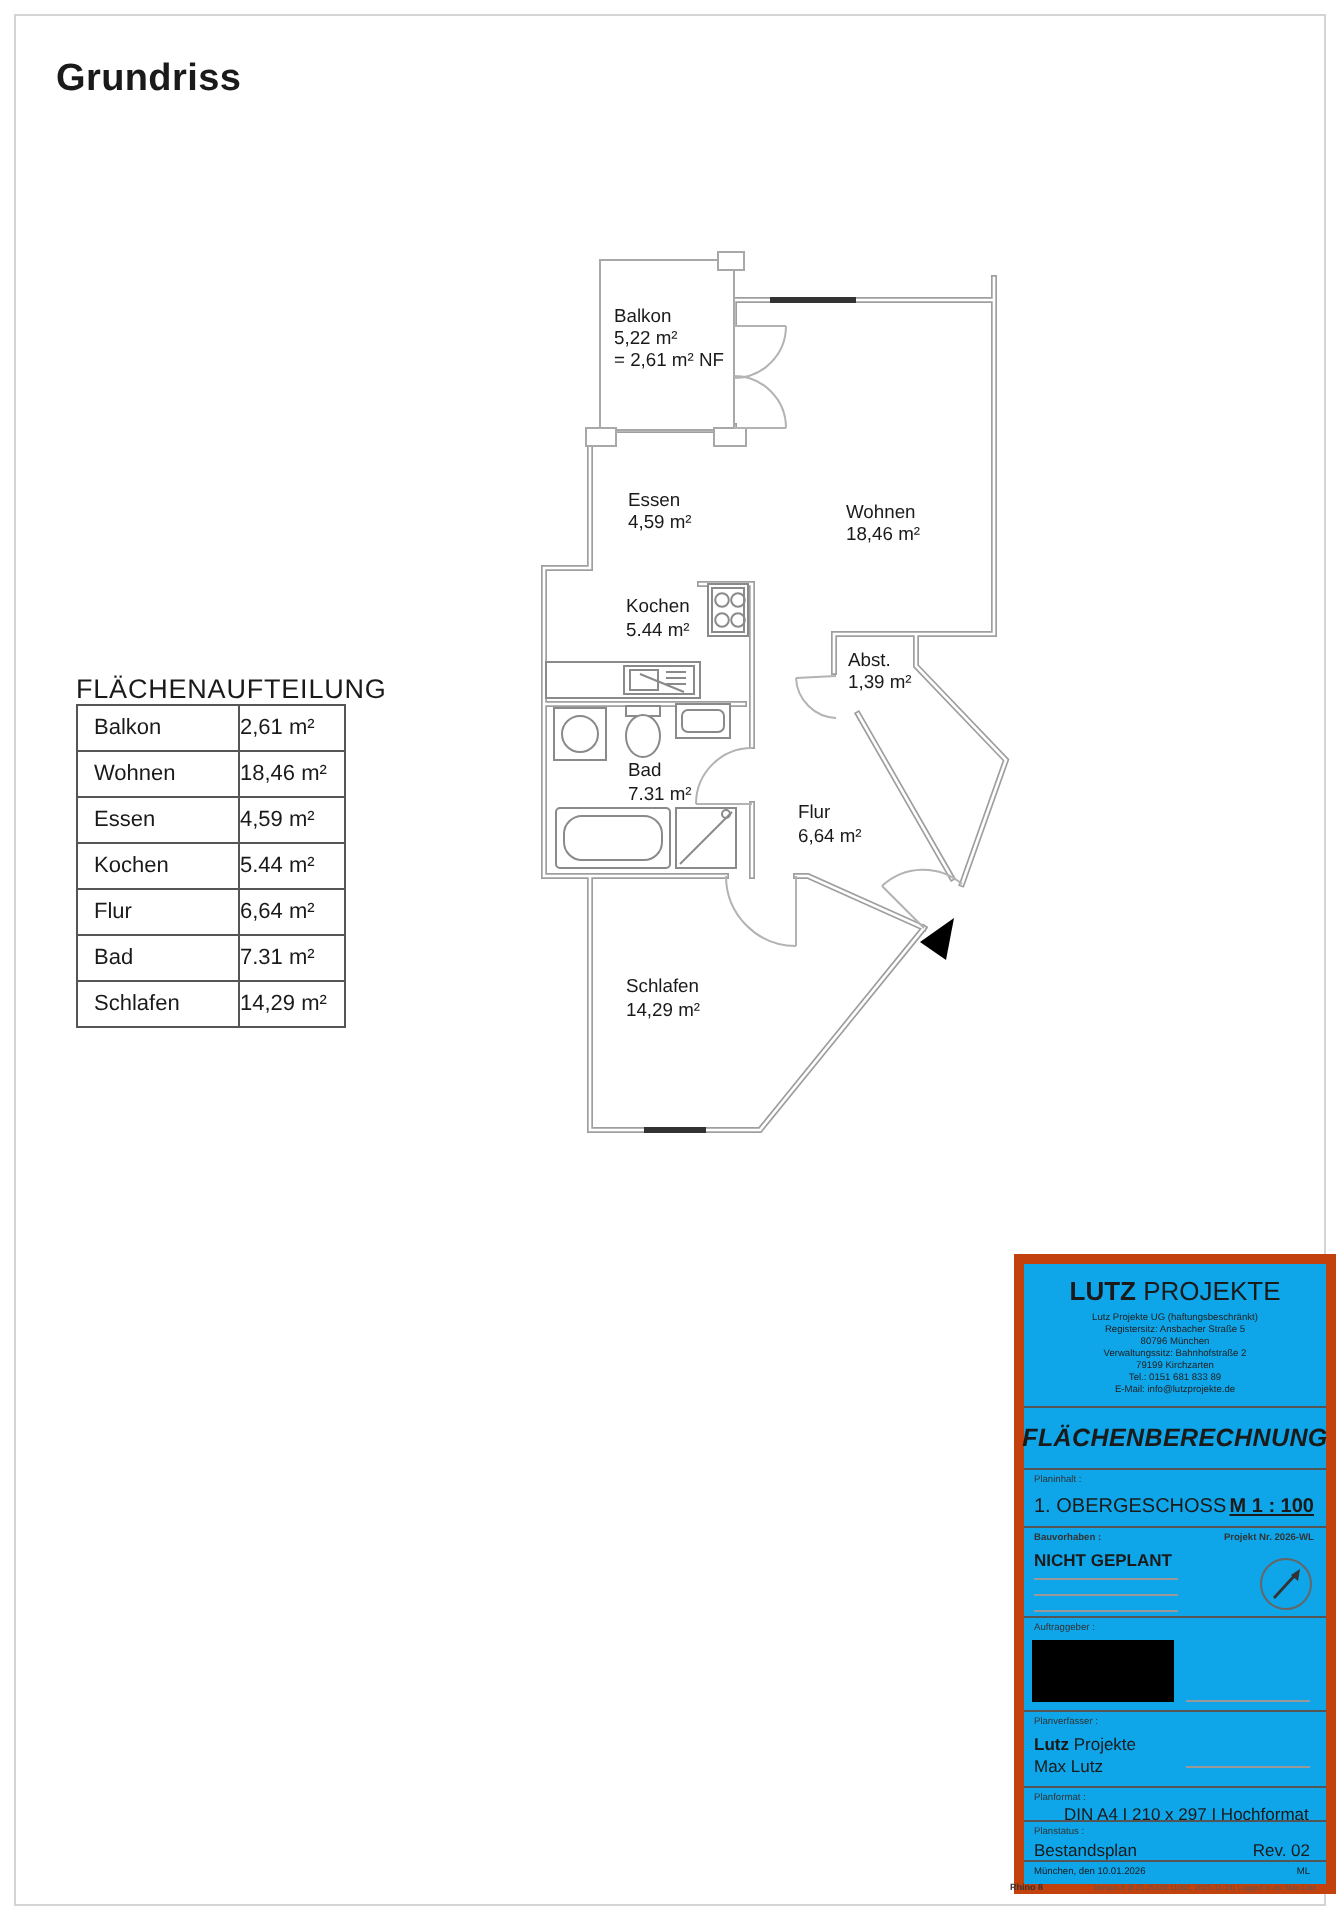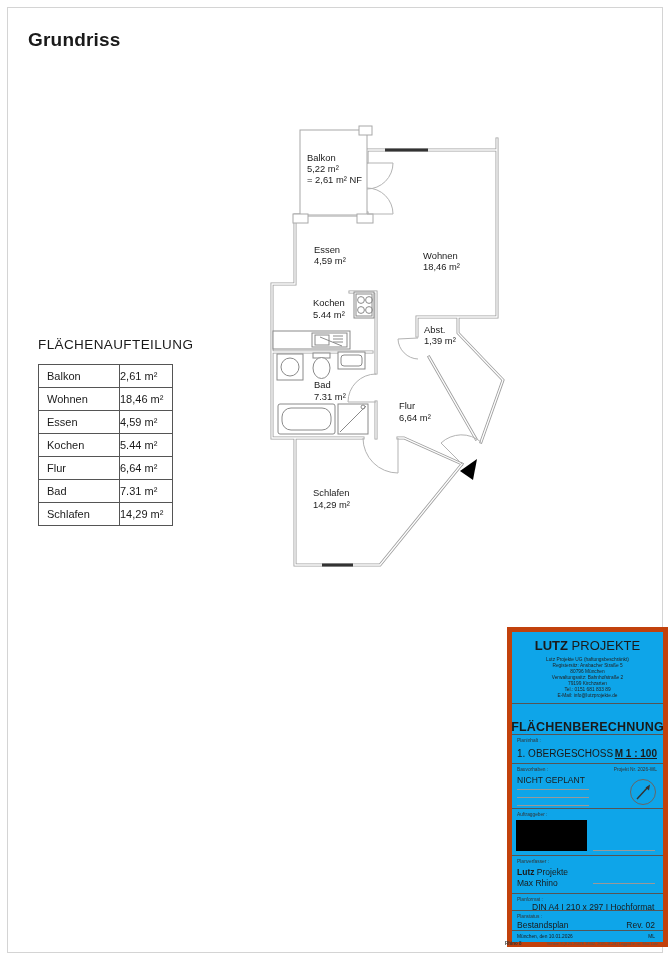--- a/index.html
+++ b/index.html
@@ -6,44 +6,44 @@
   .page{position:relative;width:670px;height:960px;background:#fff;overflow:hidden;
         font-family:"Liberation Sans","DejaVu Sans",sans-serif;color:#1a1a1a;}
   .frame{position:absolute;left:7px;top:7px;right:7px;bottom:7px;border:1px solid #d4d4d4;pointer-events:none;}
   .doc-title{position:absolute;left:28px;top:16px;font-size:19px;font-weight:bold;letter-spacing:.2px;}
 
   
   .plan{position:absolute;left:250px;top:105px;}
 
   
   .table-wrap{position:absolute;left:38px;top:337px;width:135px;}
-  .table-heading{font-size:13.5px;letter-spacing:.4px;margin-bottom:12px;white-space:nowrap;}
+  .table-heading{font-size:13.5px;letter-spacing:.4px;margin-bottom:0;white-space:nowrap;}
   table.areas{border-collapse:collapse;width:135px;border:1.2px solid #555;table-layout:fixed;}
   table.areas td{font-size:11px;height:22px;padding:0;border-top:1px solid #555;vertical-align:middle;}
   table.areas tr:first-child td{border-top:none;}
   table.areas td.lbl{width:72px;padding-left:8px;}
   table.areas td.val{text-align:left;padding-right:8px;border-left:1px solid #555;}
   table.areas tr.total td{height:28px;border-top:1.2px solid #555;}
   table.areas tr.total td.val{border-left:none;}
 
   
   .tb{position:absolute;left:507px;top:627px;width:151px;border:5px solid #c2410c;background:#0ea5e9;}
   .tb-sec{position:relative;border-top:1px solid #555;box-sizing:border-box;}
   .tb-sec:first-child{border-top:none;}
   .co-head{height:71px;text-align:center;padding-top:6px;}
   .co-name{font-size:13px;}
   .co-name .b{font-weight:bold;}
   .co-addr{margin-top:4px;font-size:4.8px;line-height:6px;color:#222;}
-  .doc-sec{height:31px;display:flex;align-items:flex-end;justify-content:center;}
+  .doc-sec{height:31px;display:flex;align-items:center;justify-content:center;font-style:italic;}
   .doc-sec .t{font-size:12.5px;font-weight:bold;letter-spacing:.2px;}
   .microlabel{position:absolute;left:5px;top:3px;font-size:4.8px;color:#333;}
   .sec-plinh{height:29px;}
   .plinh-val{position:absolute;left:5px;top:13px;font-size:10px;}
   .plinh-scale{position:absolute;right:6px;top:13px;font-size:10px;font-weight:bold;text-decoration:underline;}
-  .sec-bauv{height:45px;}
+  .sec-bauv{height:45px;font-weight:bold;}
   .bauv-proj{position:absolute;right:6px;top:3px;font-size:4.8px;color:#333;}
   .bauv-val{position:absolute;left:5px;top:11px;font-size:8.5px;}
   .sig-line{position:absolute;height:0;border-bottom:1px solid #999;}
   .compass{position:absolute;right:6px;top:14px;}
   .sec-auft{height:47px;}
   .redact{position:absolute;left:4px;top:11px;width:71px;height:31px;background:#000;}
   .sec-verf{height:38px;}
   .verf-l1{position:absolute;left:5px;top:11px;font-size:8.5px;}
   .verf-l1 .b{font-weight:bold;}
   .verf-l2{position:absolute;left:5px;top:22px;font-size:8.5px;}
@@ -242,21 +242,21 @@
       <span class="redact"></span>
       <span class="sig-line" style="right:8px;top:41px;width:62px;"></span>
     </div>
 
     <div class="tb-sec sec-verf">
       <span class="microlabel">Planverfasser :</span>
       <span class="verf-l1">
         <span class="b">Lutz</span>
         <span>Projekte</span>
       </span>
-      <span class="verf-l2">Max Rhino</span>
+      <span class="verf-l2">Max Lutz</span>
       <span class="sig-line" style="right:8px;top:27px;width:62px;"></span>
     </div>
 
     <div class="tb-sec sec-fmt">
       <span class="microlabel">Planformat :</span>
       <span class="fmt-val">DIN A4  I  210 x 297  I  Hochformat</span>
     </div>
 
     <div class="tb-sec sec-stat">
       <span class="microlabel">Planstatus :</span>

